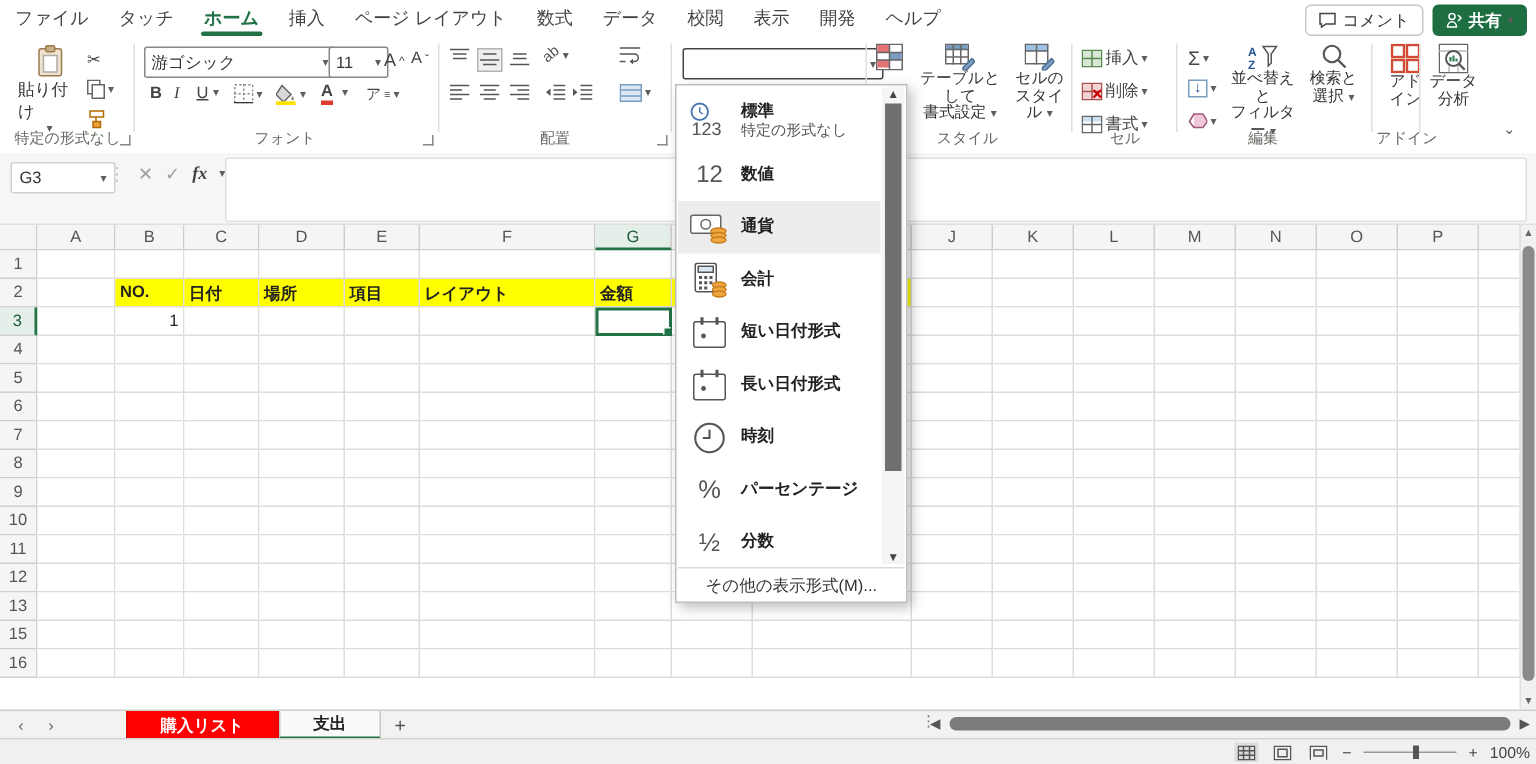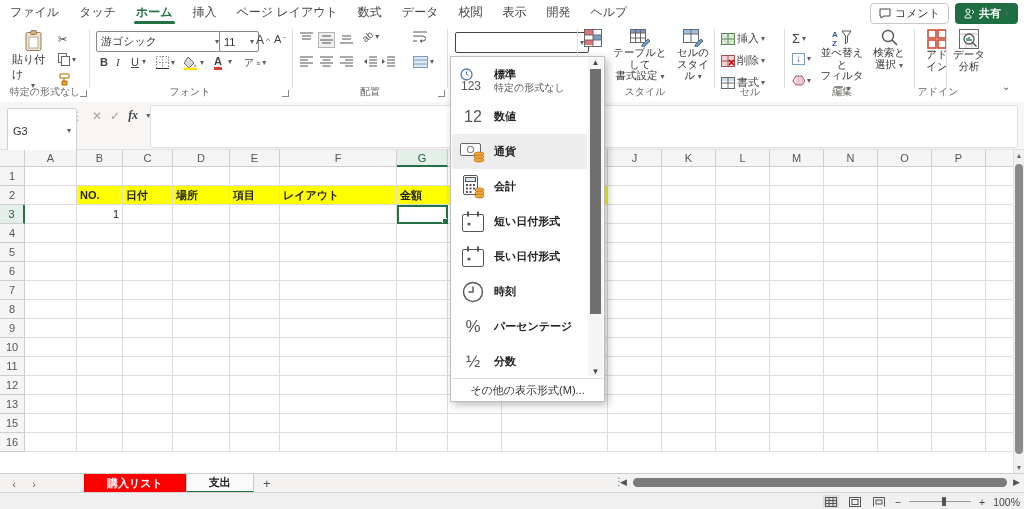--- a/index.html
+++ b/index.html
@@ -21,21 +21,21 @@
   .rbtn-big{position:absolute;display:flex;flex-direction:column;align-items:center;font-size:11px;color:#333;}
   .chev{font-size:8px;color:#605e5c;line-height:8px;}
   .mini{position:absolute;font-size:11px;color:#444;display:flex;align-items:center;gap:2px;}
   .combo{position:absolute;height:19px;border:1px solid #8a8886;border-radius:2px;background:#fff;display:flex;align-items:center;font-size:11px;padding:0 4px;justify-content:space-between;}
   .fmt-combo{border:1.5px solid #444;}
   .two-line{font-size:10.5px;line-height:11.5px;text-align:center;color:#333;}
   .alineico{display:inline-block;}
   .uline-r{border-bottom:3px solid #e03c31;}
   
   .fbar{position:absolute;left:0;top:102px;width:1024px;height:47px;background:#f7f6f5;border-bottom:1px solid #e1dfdd;}
-  .namebox{position:absolute;left:7px;top:6px;width:58px;height:19px;background:#fff;border:1px solid #d2d0ce;border-radius:2px;display:flex;align-items:center;justify-content:space-between;padding:12px 5px;font-size:11px;}
+  .namebox{position:absolute;left:7px;top:6px;width:58px;height:19px;background:#fff;border:1px solid #d2d0ce;border-radius:2px;display:flex;align-items:center;justify-content:space-between;padding:0 5px;font-size:11px;}
   .fx-btns{position:absolute;left:72px;top:6px;display:flex;align-items:center;gap:8px;color:#a19f9d;font-size:12px;}
   .finput{position:absolute;left:150px;top:3px;width:866px;height:41px;background:#fff;border:1px solid #e1dfdd;border-radius:2px;}
   
   .gridwrap{position:absolute;left:0;top:150px;width:1014px;height:323px;overflow:hidden;background:#fff;}
   .g-row{display:flex;}
   .ch,.rh,.corner{background:#f5f5f5;border-right:1px solid #d0cecc;border-bottom:1px solid #d0cecc;box-sizing:border-box;
       font-size:11px;color:#555;display:flex;align-items:center;justify-content:center;flex:none;}
   .corner{width:25px;}
   .rh{width:25px;}
   .cell{background:#fff;border-right:1px solid #dcdcdc;border-bottom:1px solid #dcdcdc;box-sizing:border-box;flex:none;

